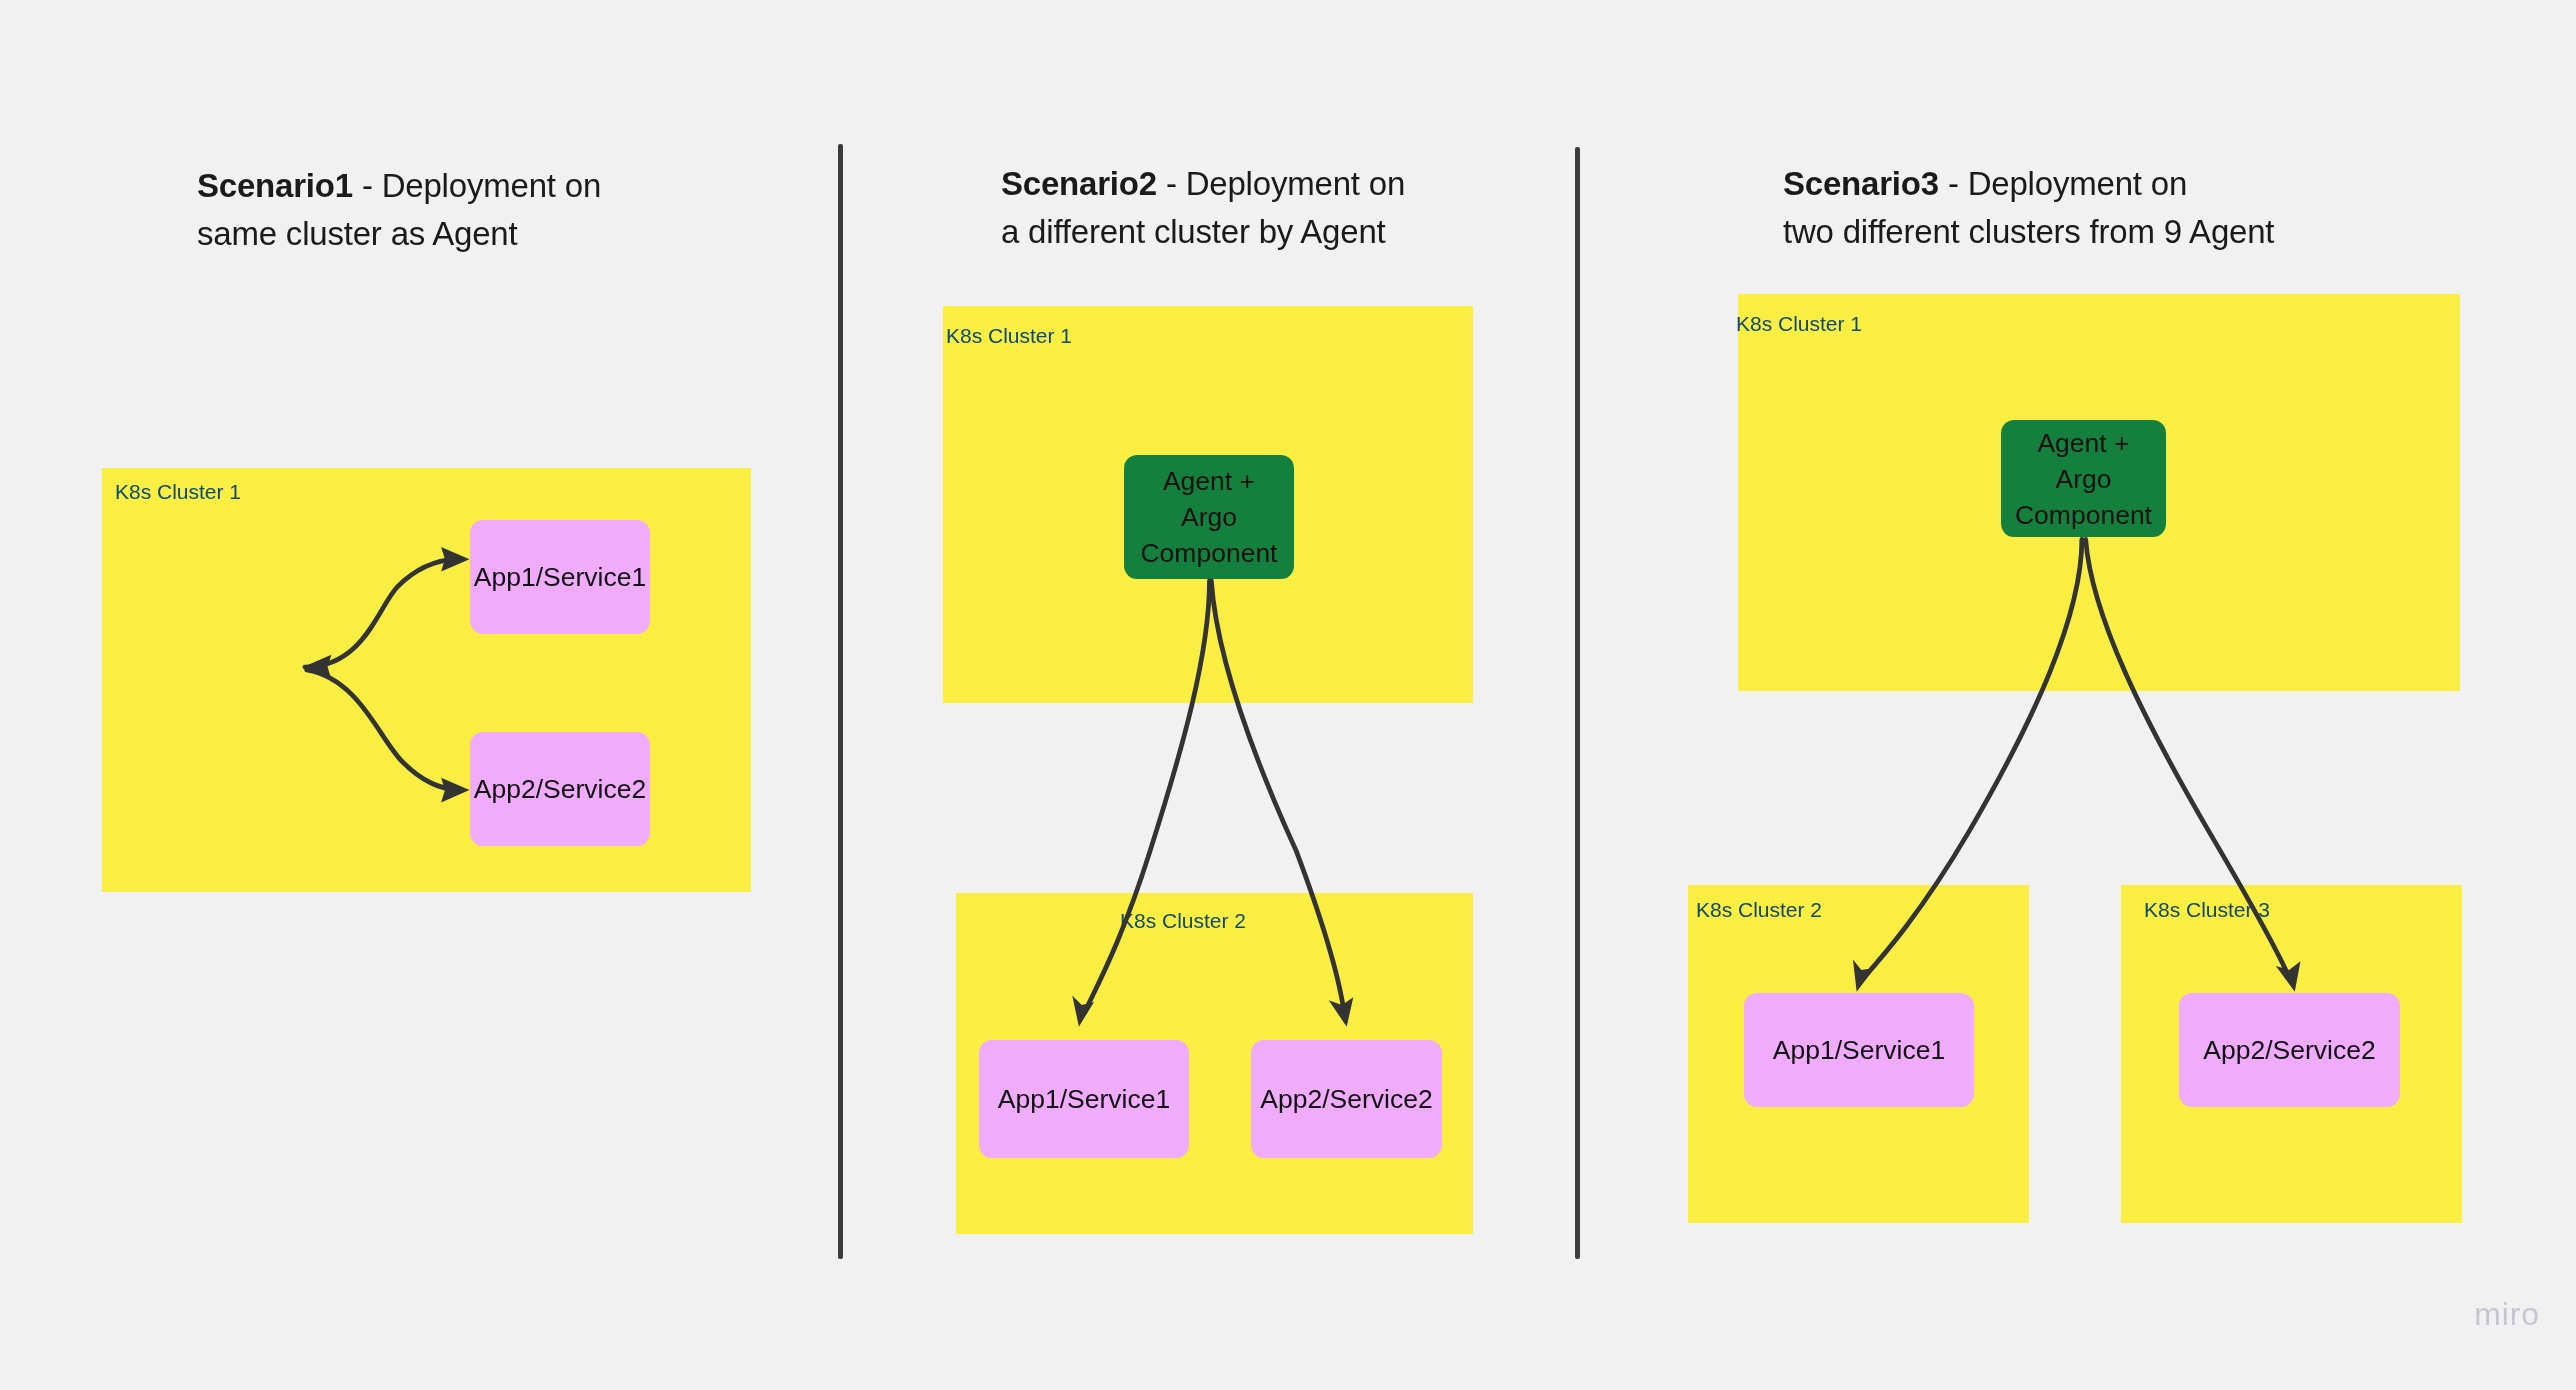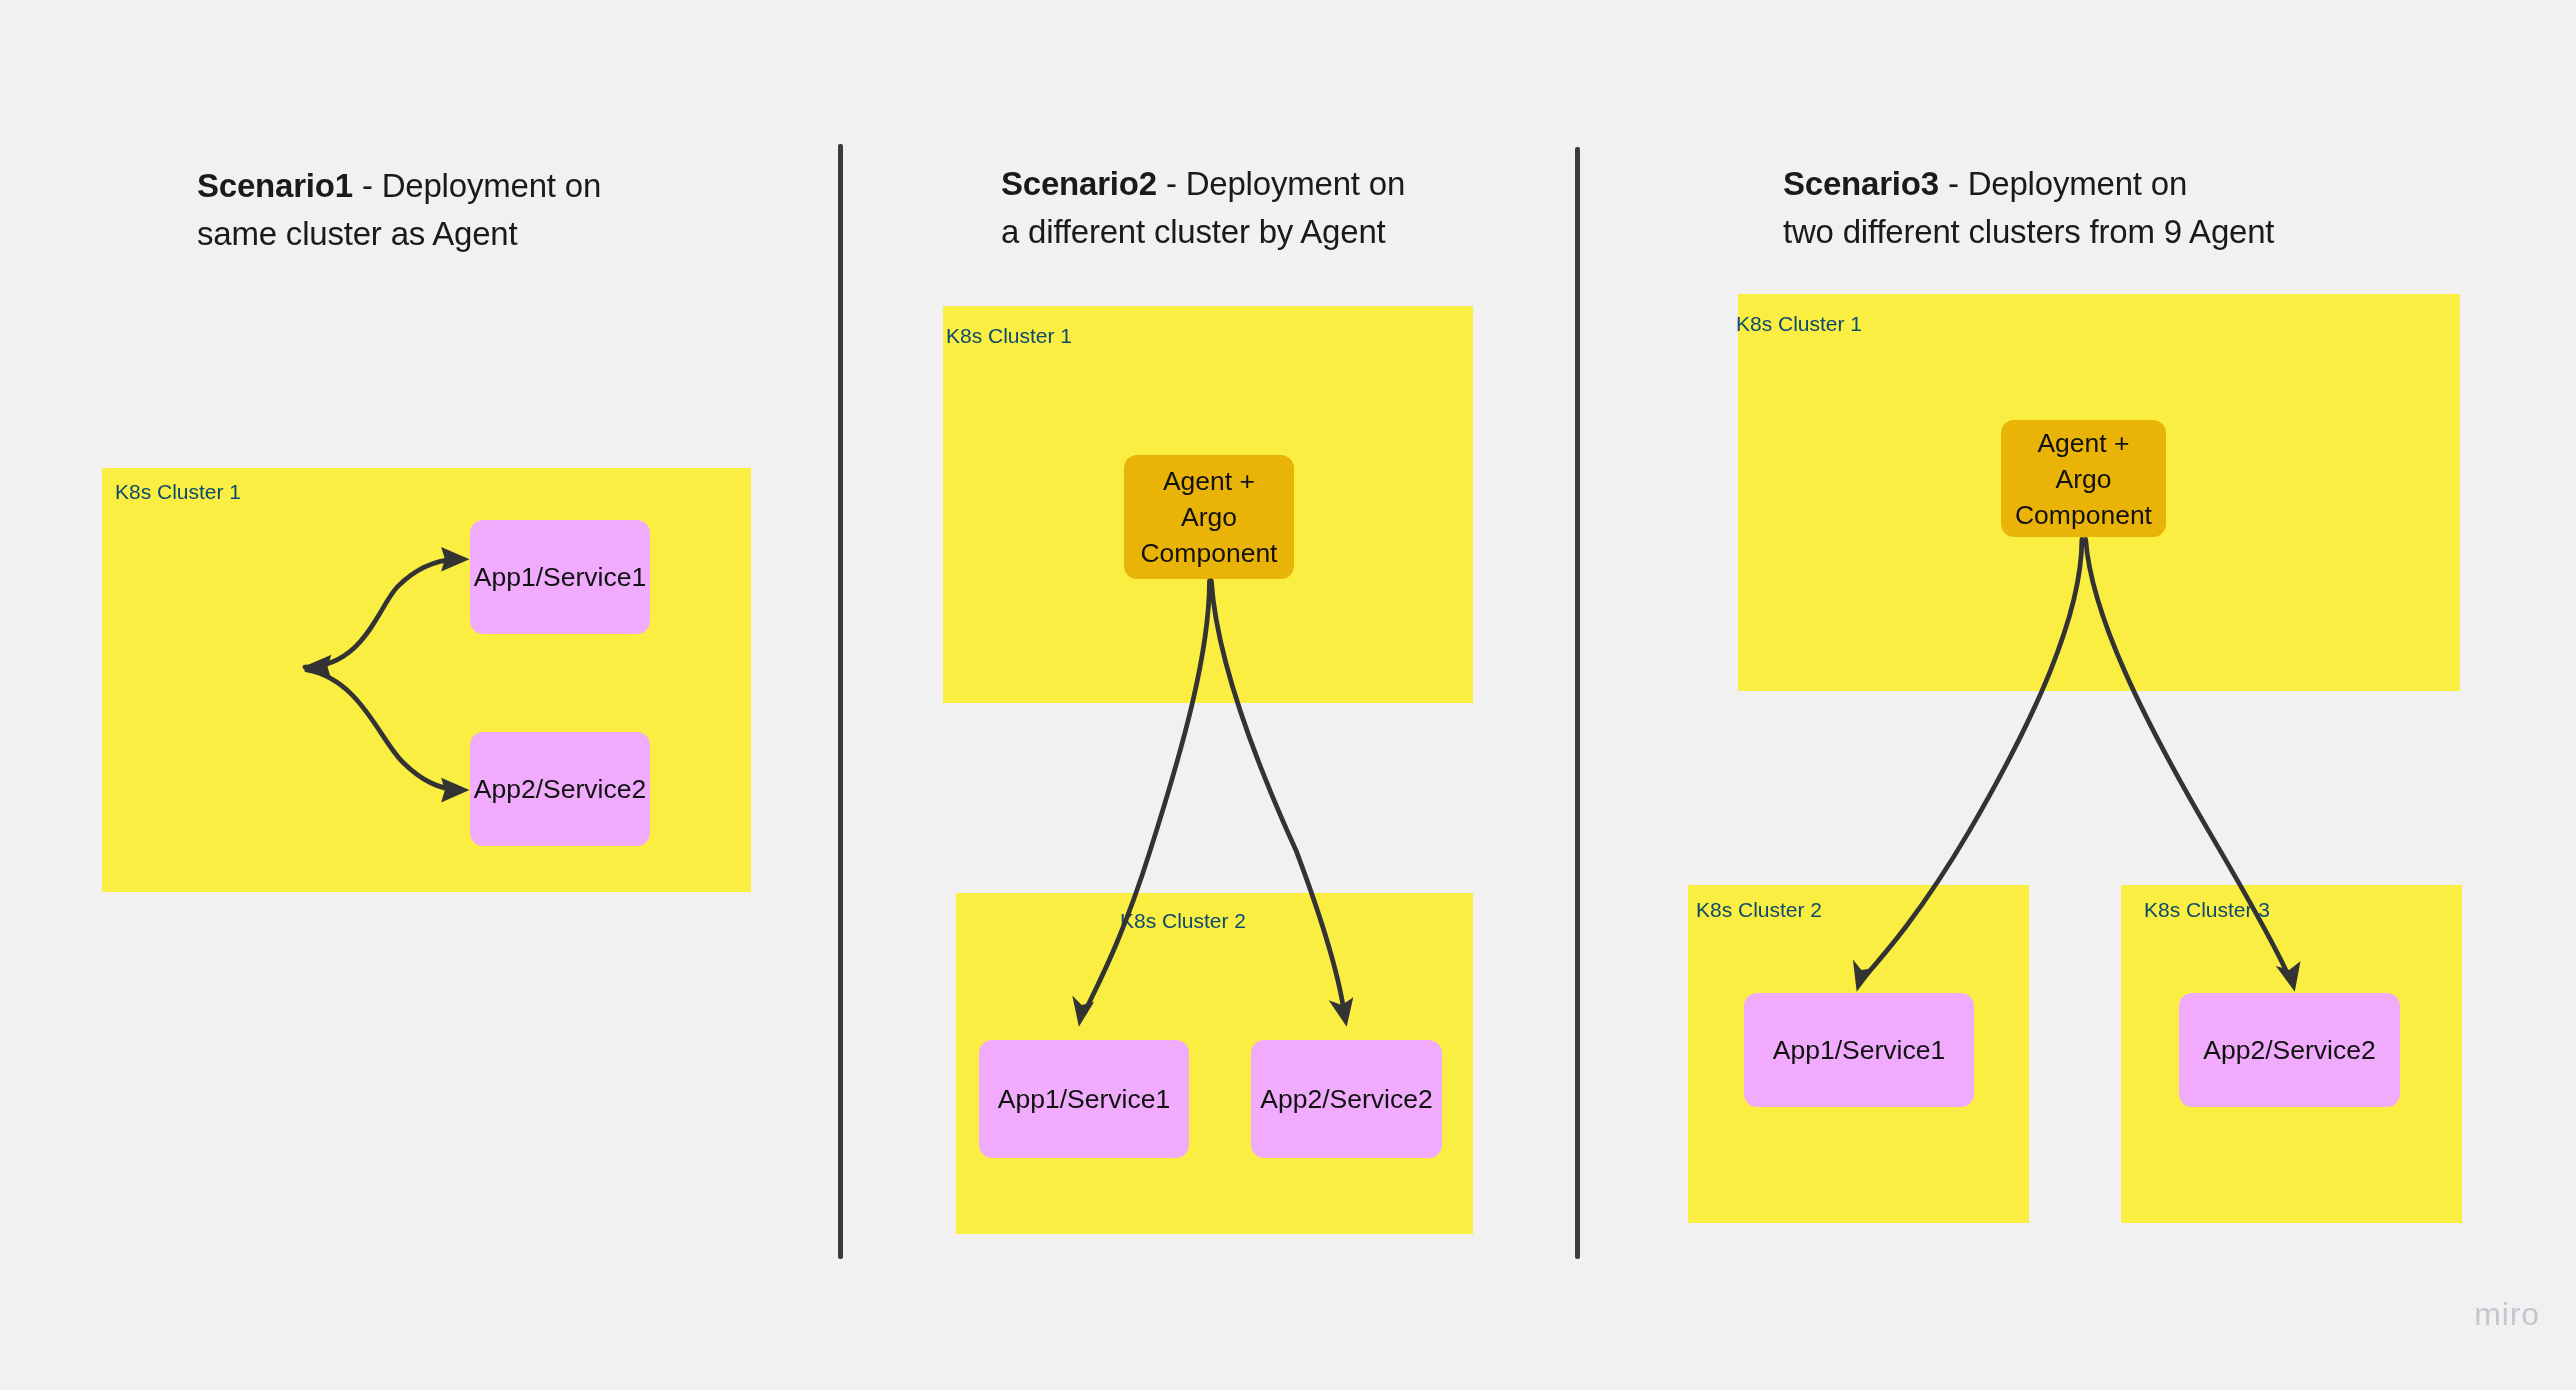--- a/index.html
+++ b/index.html
@@ -59,21 +59,21 @@
     align-items:center;
     justify-content:center;
     text-align:center;
     font-size:26.5px;
     line-height:36px;
     color:#111;
     white-space:pre-line;
     box-sizing:border-box;
     padding:3.8px 7.6px;
   }
-  .node.agent{background:#eab308;}
+  .node.agent{background:#15803d;}
   .node.app{background:#f0abfc;}
 
   
   .arrows{position:absolute;left:0;top:0;width:2576px;height:1390px;pointer-events:none;}
   .arrows path{fill:none;stroke:#333333;stroke-width:5;stroke-linecap:round;}
   .arrows polygon{fill:#333333;}
 
   
   #miro-watermark{
     position:absolute;

